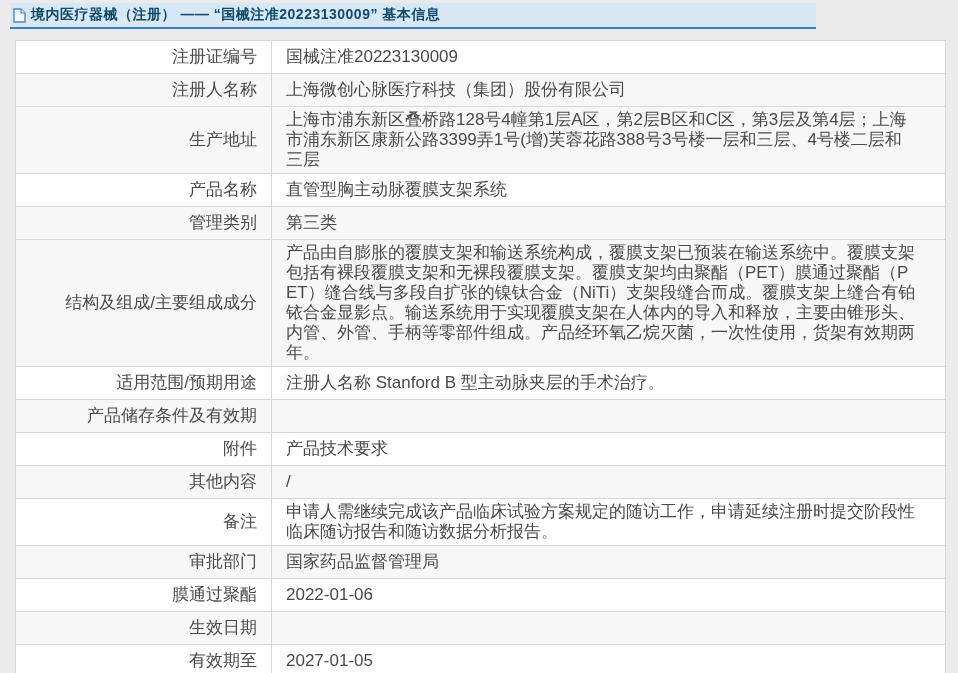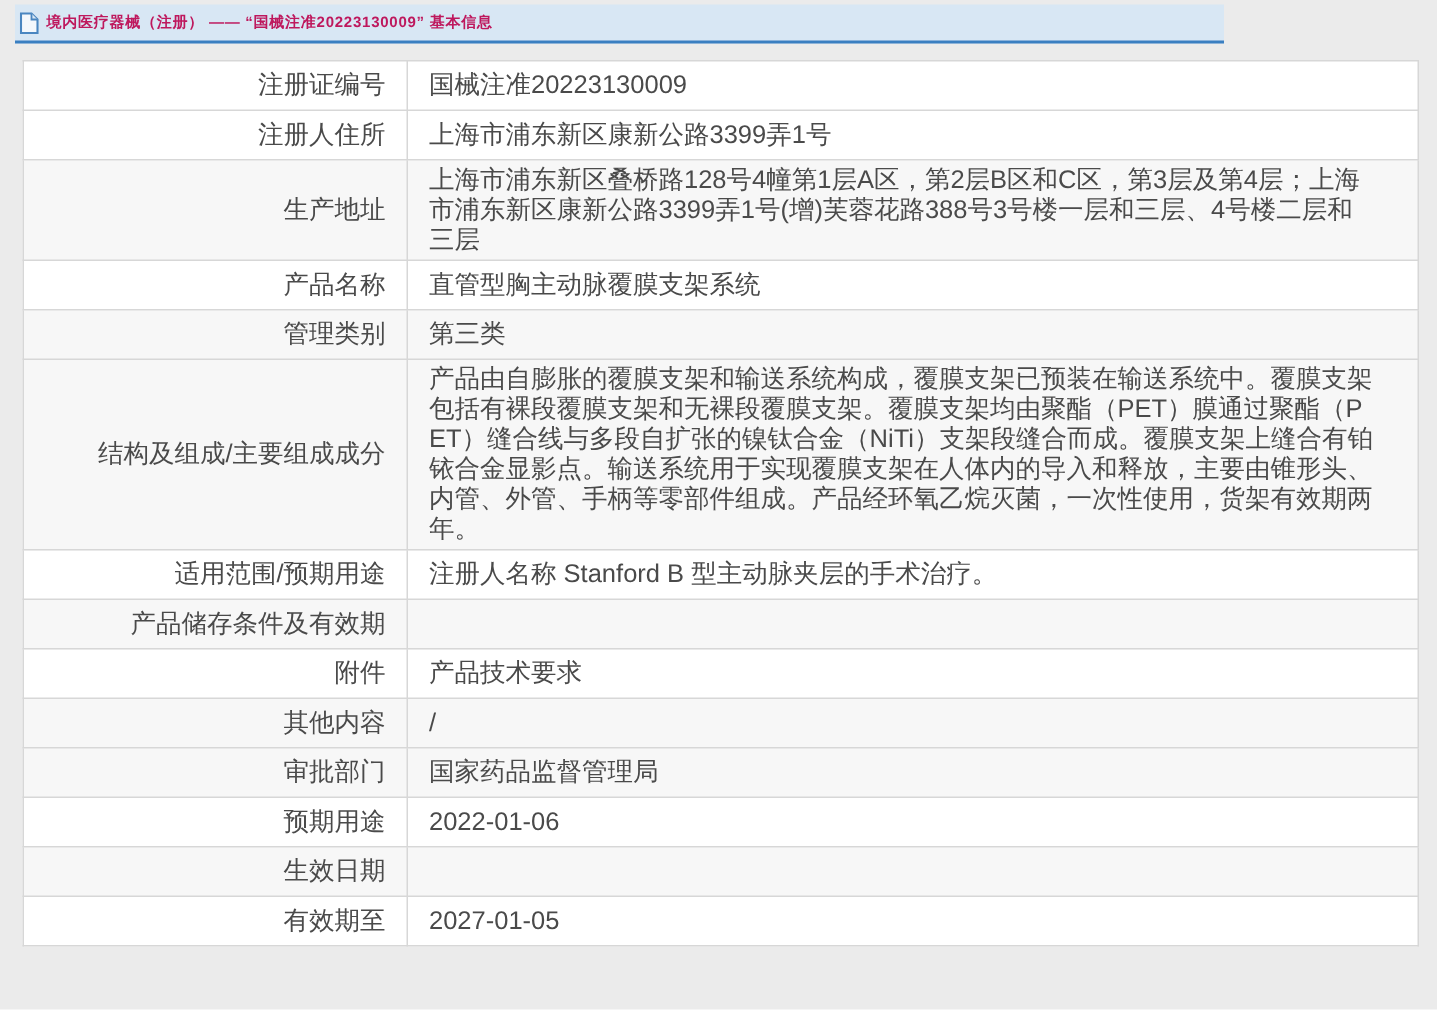--- a/index.html
+++ b/index.html
@@ -13,21 +13,21 @@
   
   .header-bar{
     position:absolute;left:10px;top:3px;width:806px;height:26px;
     background:#d8e7f4;
     border-bottom:2px solid #3a7fc1;
     display:flex;align-items:center;
     padding-left:3px;box-sizing:border-box;
   }
   .doc-icon{width:13px;height:15px;margin:0 5px 0 0;display:inline-block;flex:0 0 auto;}
   .page-title{
-    font-size:10px;font-weight:bold;color:#be185d;
+    font-size:14px;font-weight:bold;color:#0c4a6e;
     white-space:nowrap;letter-spacing:.5px;
   }
   
   table.info{
     position:absolute;left:15px;top:40px;width:931px;
     border-collapse:collapse;
     background:#ffffff;
     table-layout:fixed;
   }
   table.info td{
@@ -62,23 +62,23 @@
   </span>
   <span class="page-title">境内医疗器械（注册） —— “国械注准20223130009” 基本信息</span>
 </div>
 
 <table class="info">
   <tbody>
     <tr>
       <td class="lbl">注册证编号</td>
       <td class="val">国械注准20223130009</td>
     </tr>
-    <tr>
-      <td class="lbl">注册人住所</td>
-      <td class="val">上海市浦东新区康新公路3399弄1号</td>
+    <tr class="alt">
+      <td class="lbl">注册人名称</td>
+      <td class="val">上海微创心脉医疗科技（集团）股份有限公司</td>
     </tr>
     <tr class="alt h2">
       <td class="lbl">生产地址</td>
       <td class="val">上海市浦东新区叠桥路128号4幢第1层A区，第2层B区和C区，第3层及第4层；上海市浦东新区康新公路3399弄1号(增)芙蓉花路388号3号楼一层和三层、4号楼二层和三层</td>
     </tr>
     <tr>
       <td class="lbl">产品名称</td>
       <td class="val">直管型胸主动脉覆膜支架系统</td>
     </tr>
     <tr class="alt">
@@ -98,26 +98,30 @@
       <td class="val"></td>
     </tr>
     <tr>
       <td class="lbl">附件</td>
       <td class="val">产品技术要求</td>
     </tr>
     <tr class="alt">
       <td class="lbl">其他内容</td>
       <td class="val">/</td>
     </tr>
+    <tr>
+      <td class="lbl">备注</td>
+      <td class="val">申请人需继续完成该产品临床试验方案规定的随访工作，申请延续注册时提交阶段性临床随访报告和随访数据分析报告。</td>
+    </tr>
     <tr class="alt">
       <td class="lbl">审批部门</td>
       <td class="val">国家药品监督管理局</td>
     </tr>
     <tr>
-      <td class="lbl">预期用途</td>
+      <td class="lbl">膜通过聚酯</td>
       <td class="val">2022-01-06</td>
     </tr>
     <tr class="alt">
       <td class="lbl">生效日期</td>
       <td class="val"></td>
     </tr>
     <tr>
       <td class="lbl">有效期至</td>
       <td class="val">2027-01-05</td>
     </tr>

